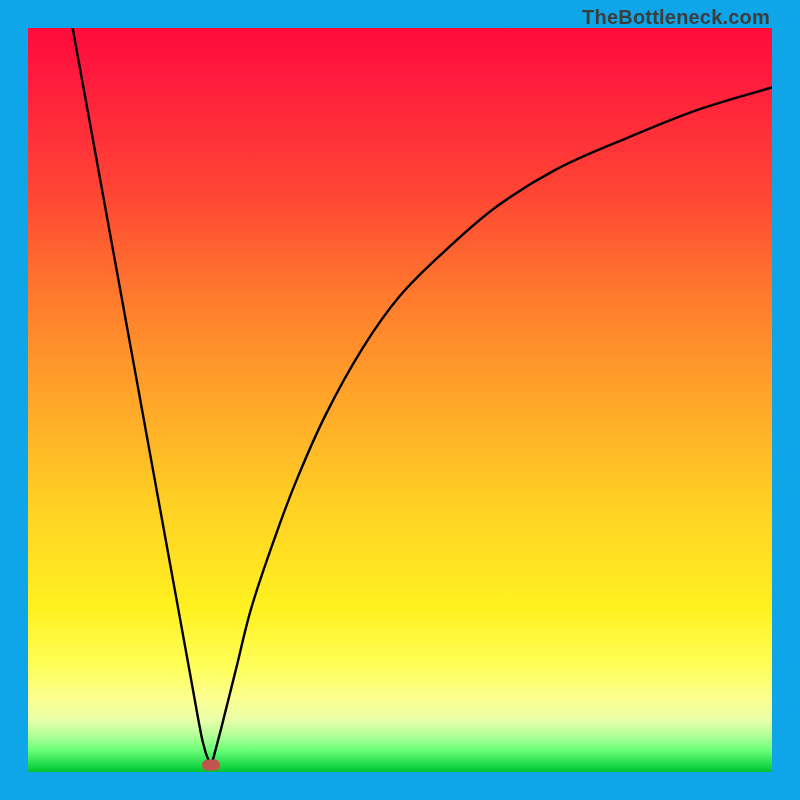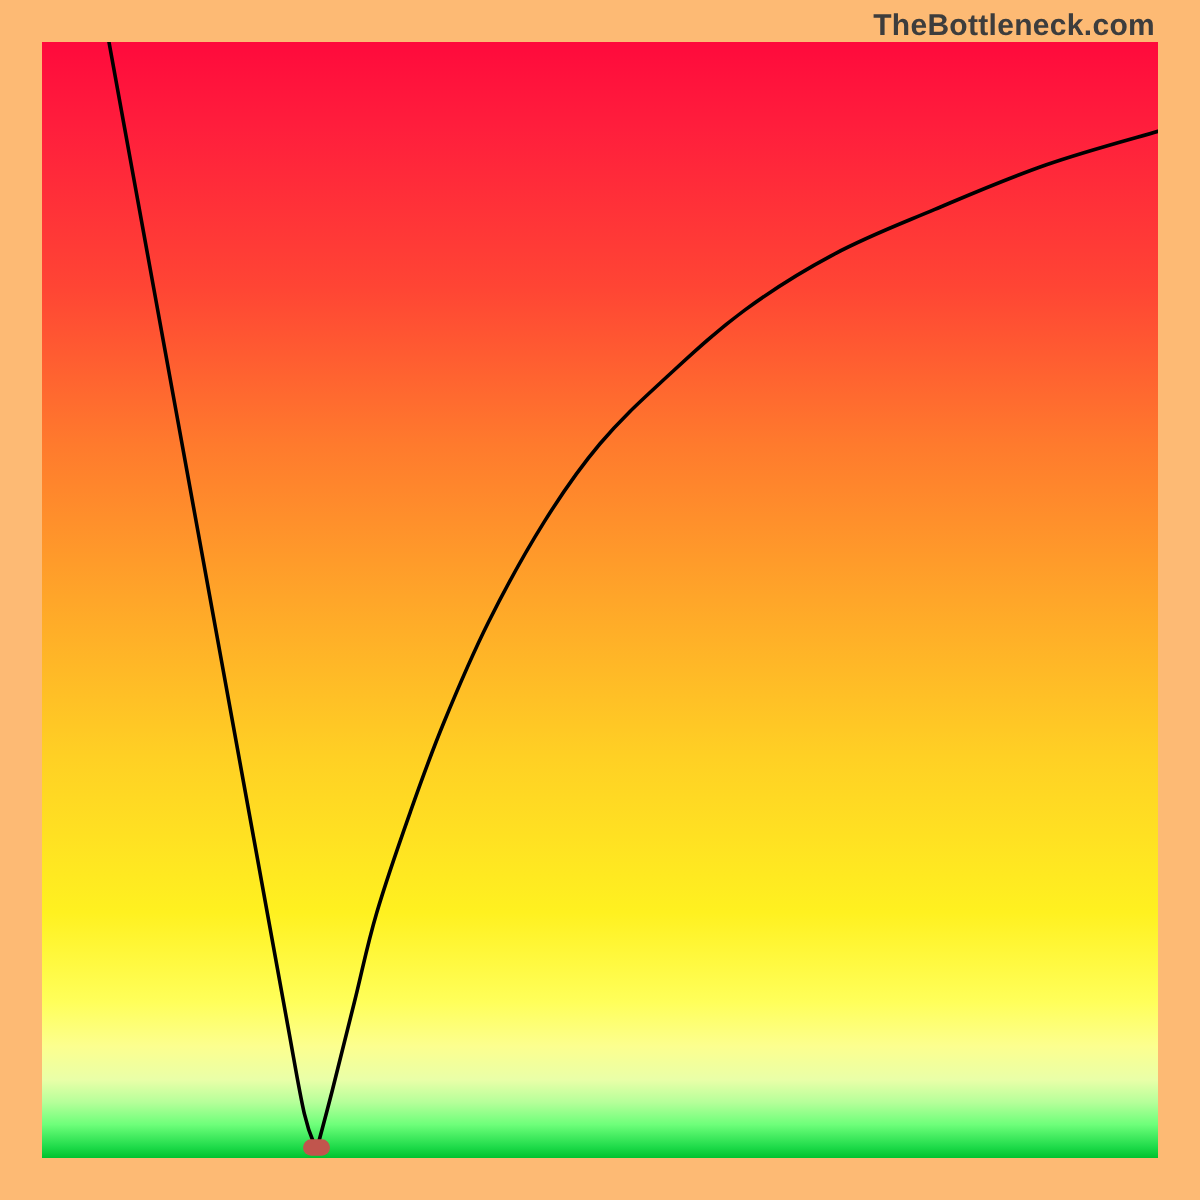--- a/index.html
+++ b/index.html
@@ -7,21 +7,21 @@
     padding: 0;
     width: 800px;
     height: 800px;
     background: #000;
     position: relative;
     font-family: Arial, Helvetica, sans-serif;
   }
   .frame {
     position: absolute;
     inset: 0;
-    background: #fdba74;
+    background: #0ea5e9;
   }
   .plot-area {
     position: absolute;
     left: 28px;
     top: 28px;
     width: 744px;
     height: 744px;
     overflow: hidden;
   }
   .gradient-bg {

